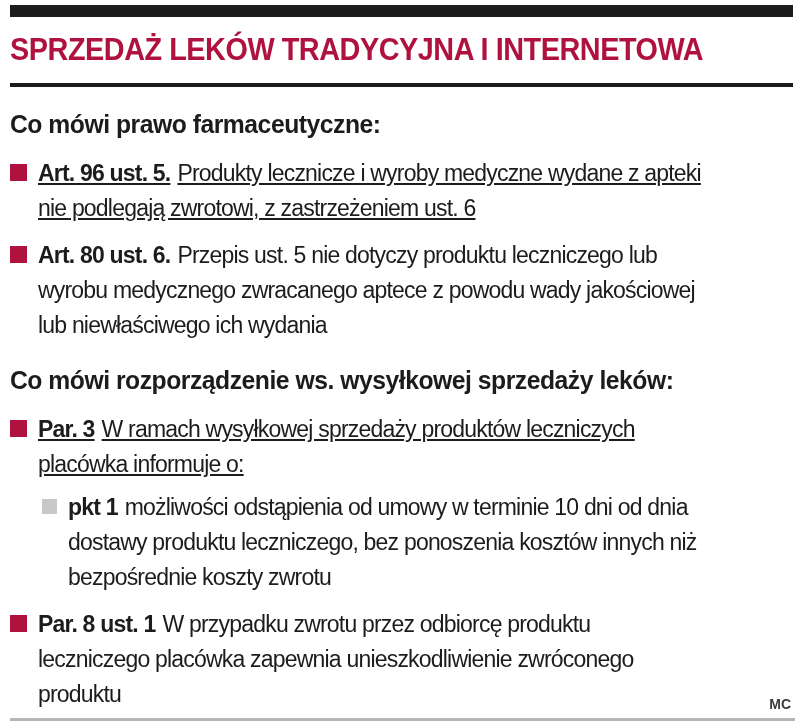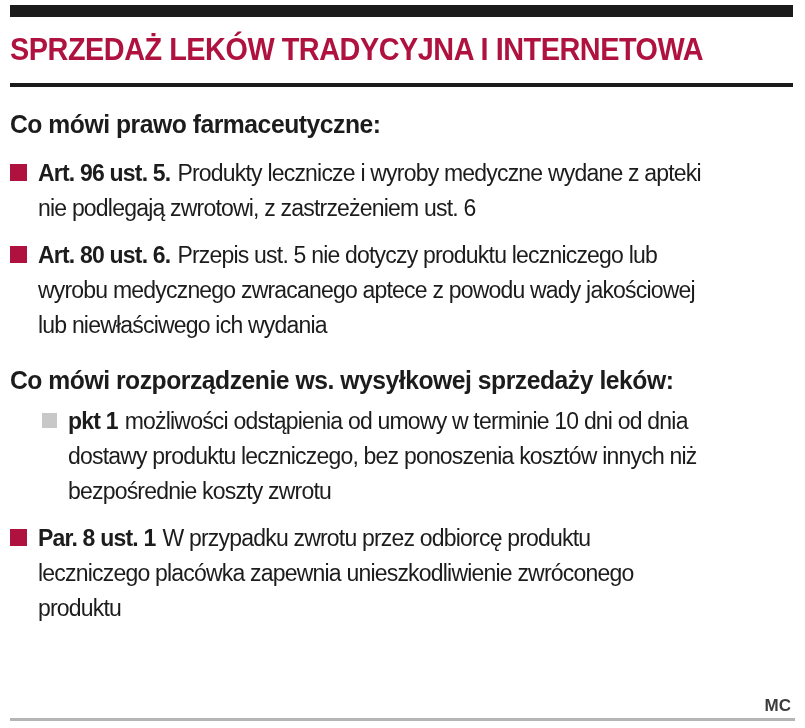--- a/index.html
+++ b/index.html
@@ -45,42 +45,42 @@
   }
 
   .item {
     position: relative;
     margin: 12px 0 0 0;
     padding-left: 28px;
     font-size: 23px; line-height: 35px;
     letter-spacing: -0.8px;
     color: #1c1c1c;
   }
-  .item.first { margin-top: 16px; }
+  .item.first { margin-top: 16px; text-decoration: underline; }
   .item .marker {
     position: absolute; left: 0; top: 8px;
     width: 17px; height: 17px;
     background: #b01240;
     display: inline-block;
   }
   .item.sub {
     margin-left: 32px;
     margin-top: 8px;
     padding-left: 26px;
   }
   .item.sub .marker {
     width: 15px; height: 15px; top: 9px;
     background: #c8c8c8;
   }
   .item b { font-weight: bold; margin-right: 7px; }
   .item .item-text { white-space: pre-line; }
 
   .credit {
     position: absolute; right: 14px; top: 691px;
-    font-size: 17px; font-weight: bold; color: #3c3c3c;
+    font-size: 14px; font-weight: bold; color: #3c3c3c;
     letter-spacing: 0;
   }
   .bottom-line {
     position: absolute; left: 10px; right: 10px; top: 713px;
     height: 3px; background: #b5b5b5;
   }
 </style>
 </head>
 <body>
 
@@ -100,20 +100,24 @@
     </div>
 
     <div class="item">
       <span class="marker"></span><b>Art. 80 ust. 6.</b><span class="item-text">Przepis ust. 5 nie dotyczy produktu leczniczego lub
 wyrobu medycznego zwracanego aptece z powodu wady jakościowej
 lub niewłaściwego ich wydania</span>
     </div>
 
     <div class="section-heading">Co mówi rozporządzenie ws. wysyłkowej sprzedaży leków:</div>
 
+    <div class="item first">
+      <span class="marker"></span><b>Par. 3</b><span class="item-text">W ramach wysyłkowej sprzedaży produktów leczniczych
+placówka informuje o:</span>
+    </div>
 
     <div class="item sub">
       <span class="marker"></span><b>pkt 1</b><span class="item-text">możliwości odstąpienia od umowy w terminie 10 dni od dnia
 dostawy produktu leczniczego, bez ponoszenia kosztów innych niż
 bezpośrednie koszty zwrotu</span>
     </div>
 
     <div class="item">
       <span class="marker"></span><b>Par. 8 ust. 1</b><span class="item-text">W przypadku zwrotu przez odbiorcę produktu
 leczniczego placówka zapewnia unieszkodliwienie zwróconego

